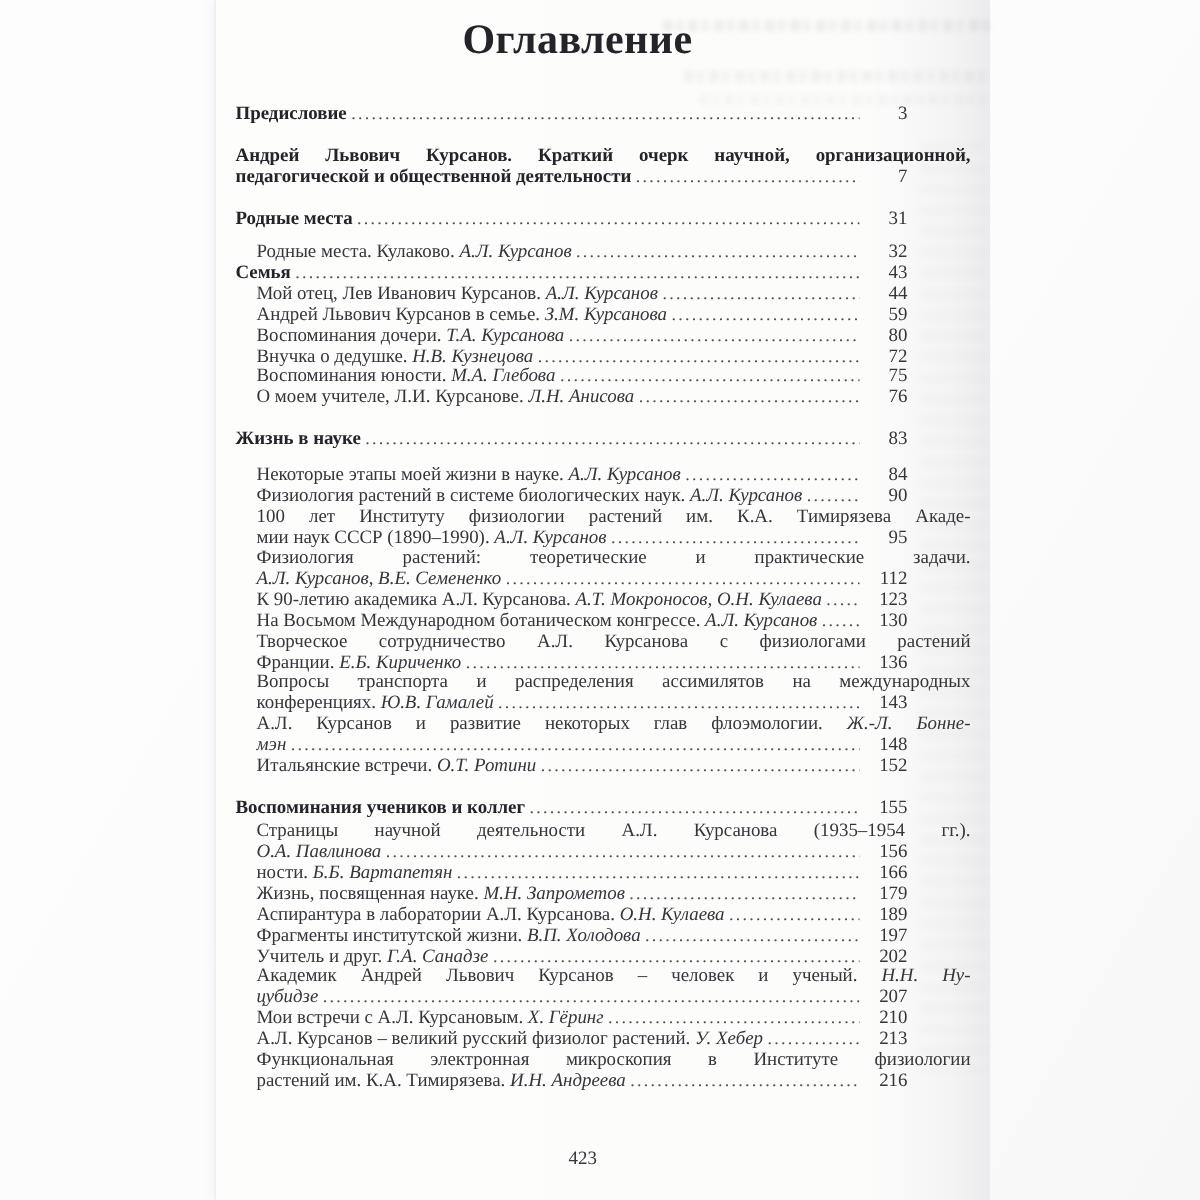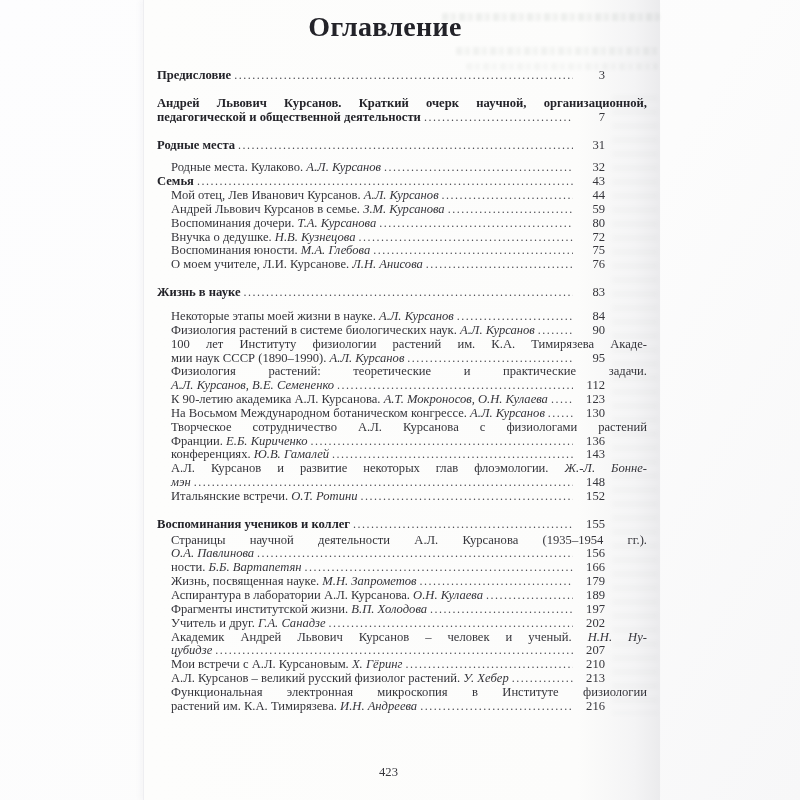--- a/index.html
+++ b/index.html
@@ -215,20 +215,21 @@
         </div>
         <div class="entry ind">
           <div class="jline"><span class="txt"><span>Творческое сотрудничество А.Л. Курсанова с физиологами растений</span></span></div>
           <div class="row">
             <span class="txt"><span>Франции. </span><i>Е.Б. Кириченко</i></span>
             <span class="dots">................................................................................................................................................................</span>
             <span class="pg">136</span>
           </div>
         </div>
         <div class="entry ind">
+          <div class="jline"><span class="txt"><span>Вопросы транспорта и распределения ассимилятов на международных</span></span></div>
           <div class="row">
             <span class="txt"><span>конференциях. </span><i>Ю.В. Гамалей</i></span>
             <span class="dots">................................................................................................................................................................</span>
             <span class="pg">143</span>
           </div>
         </div>
         <div class="entry ind">
           <div class="jline"><span class="txt"><span>А.Л. Курсанов и развитие некоторых глав флоэмологии. </span><i>Ж.-Л. Бонне-</i></span></div>
           <div class="row">
             <span class="txt"><i>мэн</i></span>

